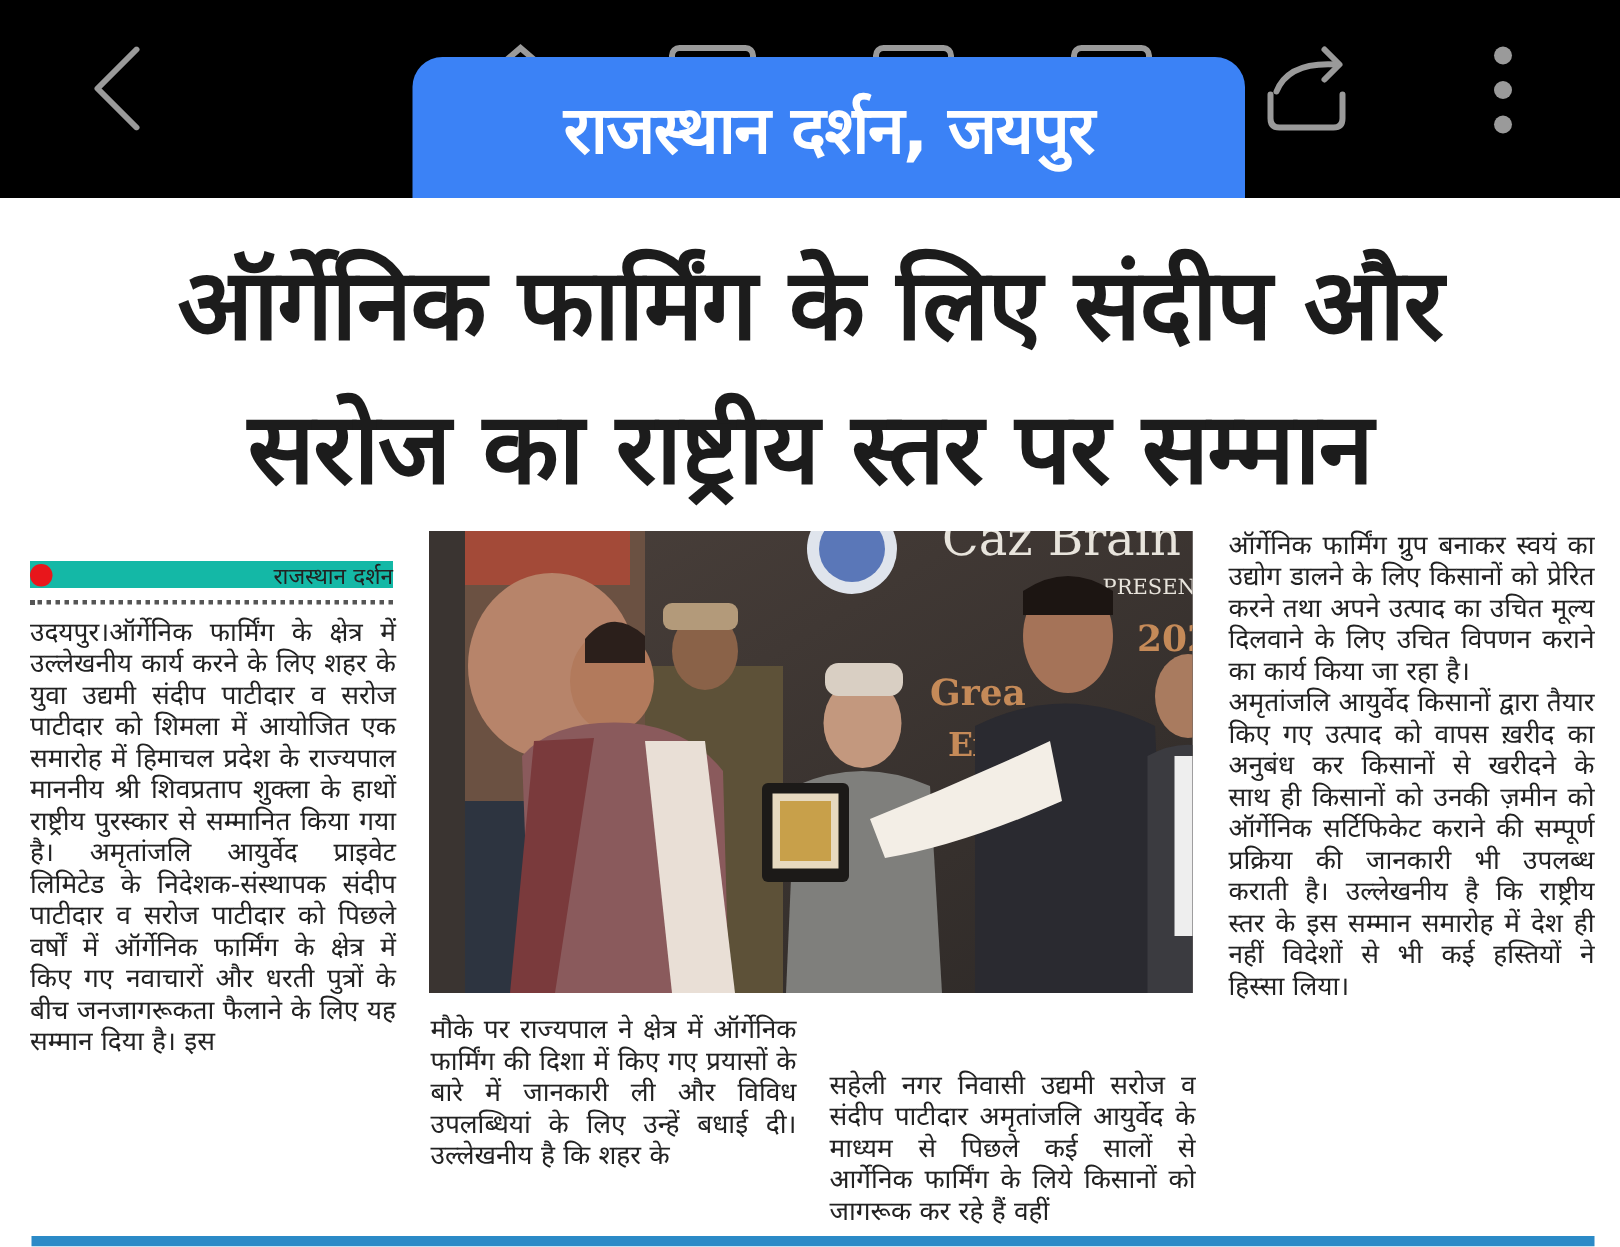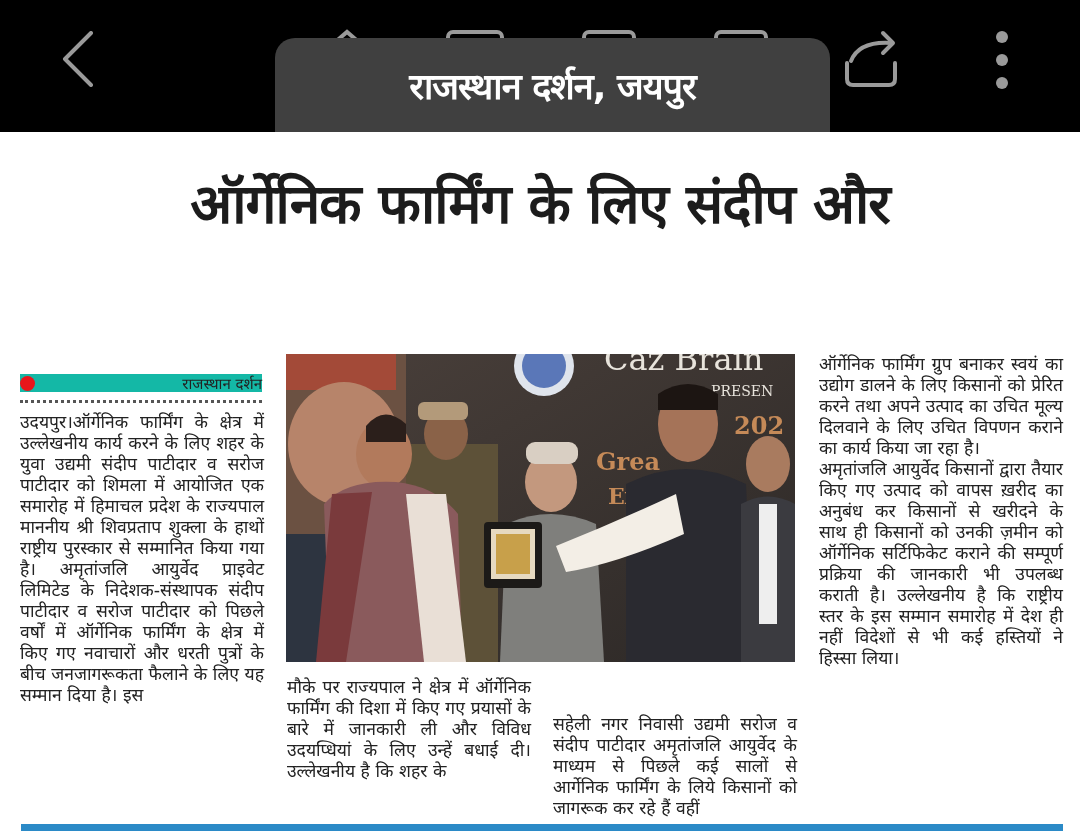--- a/index.html
+++ b/index.html
@@ -13,31 +13,31 @@
   .share-btn { left: 838px; top: 26px; width: 66px; height: 66px; }
   .more-btn { left: 974px; top: 24px; width: 56px; height: 72px; }
   .hidden-icon { position: absolute; top: 28px; width: 58px; height: 30px; }
   .hidden-icon.home { left: 318px; }
   .hidden-icon.b1 { left: 446px; }
   .hidden-icon.b2 { left: 582px; }
   .hidden-icon.b3 { left: 714px; }
 
   .channel-banner {
     position: absolute; left: 275px; top: 38px; width: 555px; height: 94px;
-    background: #404040; border-radius: 20px 20px 0 0;
+    background: #3b82f6; border-radius: 20px 20px 0 0;
     display: flex; align-items: center; justify-content: center;
     color: #ffffff; font-family: "DejaVu Sans", sans-serif; font-weight: bold;
-    font-size: 36px; letter-spacing: -1px;
+    font-size: 44px; letter-spacing: -1px;
   }
 
   
   .headline {
     position: absolute; left: 0; top: 156px; width: 1080px;
     text-align: center; font-family: "DejaVu Sans", sans-serif; font-weight: bold;
-    color: #1c1c1c; font-size: 55px; line-height: 96px; letter-spacing: -1px;
+    color: #1c1c1c; font-size: 66px; line-height: 96px; letter-spacing: -1px;
   }
 
   
   .col { position: absolute; font-family: "DejaVu Sans", sans-serif; font-size: 17.5px; line-height: 21px; color: #222; text-align: justify; }
   .col p { margin: 0; }
   .col-left { left: 20px; top: 412px; width: 244px; }
   .col-mid1 { left: 287px; top: 677px; width: 244px; }
   .col-mid2 { left: 553px; top: 714px; width: 244px; }
   .col-right { left: 819px; top: 354px; width: 244px; }
   .lead-place { font-weight: normal; }
@@ -46,21 +46,21 @@
     position: absolute; left: 20px; top: 374px; width: 242px; height: 18px;
     background: #14b8a6; display: flex; align-items: center; justify-content: space-between;
     font-size: 15px; color: #222; gap: 4px;
   }
   .red-dot { width: 15px; height: 15px; border-radius: 50%; background: #e8161b; display: inline-block; }
   .dotted-rule { position: absolute; left: 20px; top: 400px; width: 242px; border-top: 3px dotted #555; }
 
   
   .photo {
     position: absolute; left: 286px; top: 354px; width: 509px; height: 308px;
-    overflow: hidden; background: #3a3431;
+    overflow: hidden; background: #3a3431; padding-left: 24px;
   }
   .photo svg { display: block; }
 
   .bottom-bar { position: absolute; left: 21px; top: 824px; width: 1042px; height: 7px; background: #2b8ac7; }
 </style>
 </head>
 <body>
 
 <div class="appbar">
   <div class="icon-btn back-btn">
@@ -96,20 +96,21 @@
       <circle cx="10" cy="31" r="6" fill="#9a9a9a"></circle>
       <circle cx="10" cy="54" r="6" fill="#9a9a9a"></circle>
     </svg>
   </div>
 
   <div class="channel-banner">राजस्थान दर्शन, जयपुर</div>
 </div>
 
 <div class="headline">
   <div>ऑर्गेनिक फार्मिंग के लिए संदीप और</div>
+  <div>सरोज का राष्ट्रीय स्तर पर सम्मान</div>
 </div>
 
 <div class="byline-tag">
   <span class="red-dot"></span>
   <span>राजस्थान दर्शन</span>
 </div>
 <div class="dotted-rule"></div>
 
 <div class="col col-left">
   <p><span class="lead-place">उदयपुर।</span><span>ऑर्गेनिक फार्मिंग के क्षेत्र में उल्लेखनीय कार्य करने के लिए शहर के युवा उद्यमी संदीप पाटीदार व सरोज पाटीदार को शिमला में आयोजित एक समारोह में हिमाचल प्रदेश के राज्यपाल माननीय श्री शिवप्रताप शुक्ला के हाथों राष्ट्रीय पुरस्कार से सम्मानित किया गया है। अमृतांजलि आयुर्वेद प्राइवेट लिमिटेड के निदेशक-संस्थापक संदीप पाटीदार व सरोज पाटीदार को पिछले वर्षों में ऑर्गेनिक फार्मिंग के क्षेत्र में किए गए नवाचारों और धरती पुत्रों के बीच जनजागरूकता फैलाने के लिए यह सम्मान दिया है। इस</span></p>
@@ -162,21 +163,21 @@
     <path d="M340,130 Q400,100 460,130 L468,308 L340,308 Z" fill="#2a2a30"></path>
     <path d="M270,192 Q330,168 390,140 L398,180 Q330,210 280,218 Z" fill="#f3eee6"></path>
 
     <ellipse cx="482" cy="110" rx="22" ry="28" fill="#a97b5f"></ellipse>
     <path d="M455,150 Q482,135 509,150 L509,308 L455,308 Z" fill="#3b3b40"></path>
     <rect x="473" y="150" width="18" height="120" fill="#eeeeee"></rect>
   </svg>
 </div>
 
 <div class="col col-mid1">
-  <p>मौके पर राज्यपाल ने क्षेत्र में ऑर्गेनिक फार्मिंग की दिशा में किए गए प्रयासों के बारे में जानकारी ली और विविध उदयप्धियां के लिए उन्हें बधाई दी।उल्लेखनीय है कि शहर के</p>
+  <p>मौके पर राज्यपाल ने क्षेत्र में ऑर्गेनिक फार्मिंग की दिशा में किए गए प्रयासों के बारे में जानकारी ली और विविध उपलब्धियां के लिए उन्हें बधाई दी।उल्लेखनीय है कि शहर के</p>
 </div>
 <div class="col col-mid2">
   <p>सहेली नगर निवासी उद्यमी सरोज व संदीप पाटीदार अमृतांजलि आयुर्वेद के माध्यम से पिछले कई सालों से आर्गेनिक फार्मिंग के लिये किसानों को जागरूक कर रहे हैं वहीं</p>
 </div>
 
 <div class="col col-right">
   <p>ऑर्गेनिक फार्मिंग ग्रुप बनाकर स्वयं का उद्योग डालने के लिए किसानों को प्रेरित करने तथा अपने उत्पाद का उचित मूल्य दिलवाने के लिए उचित विपणन कराने का कार्य किया जा रहा है।</p>
   <p>अमृतांजलि आयुर्वेद किसानों द्वारा तैयार किए गए उत्पाद को वापस ख़रीद का अनुबंध कर किसानों से खरीदने के साथ ही किसानों को उनकी ज़मीन को ऑर्गेनिक सर्टिफिकेट कराने की सम्पूर्ण प्रक्रिया की जानकारी भी उपलब्ध कराती है। उल्लेखनीय है कि राष्ट्रीय स्तर के इस सम्मान समारोह में देश ही नहीं विदेशों से भी कई हस्तियों ने हिस्सा लिया।</p>
 </div>
 

